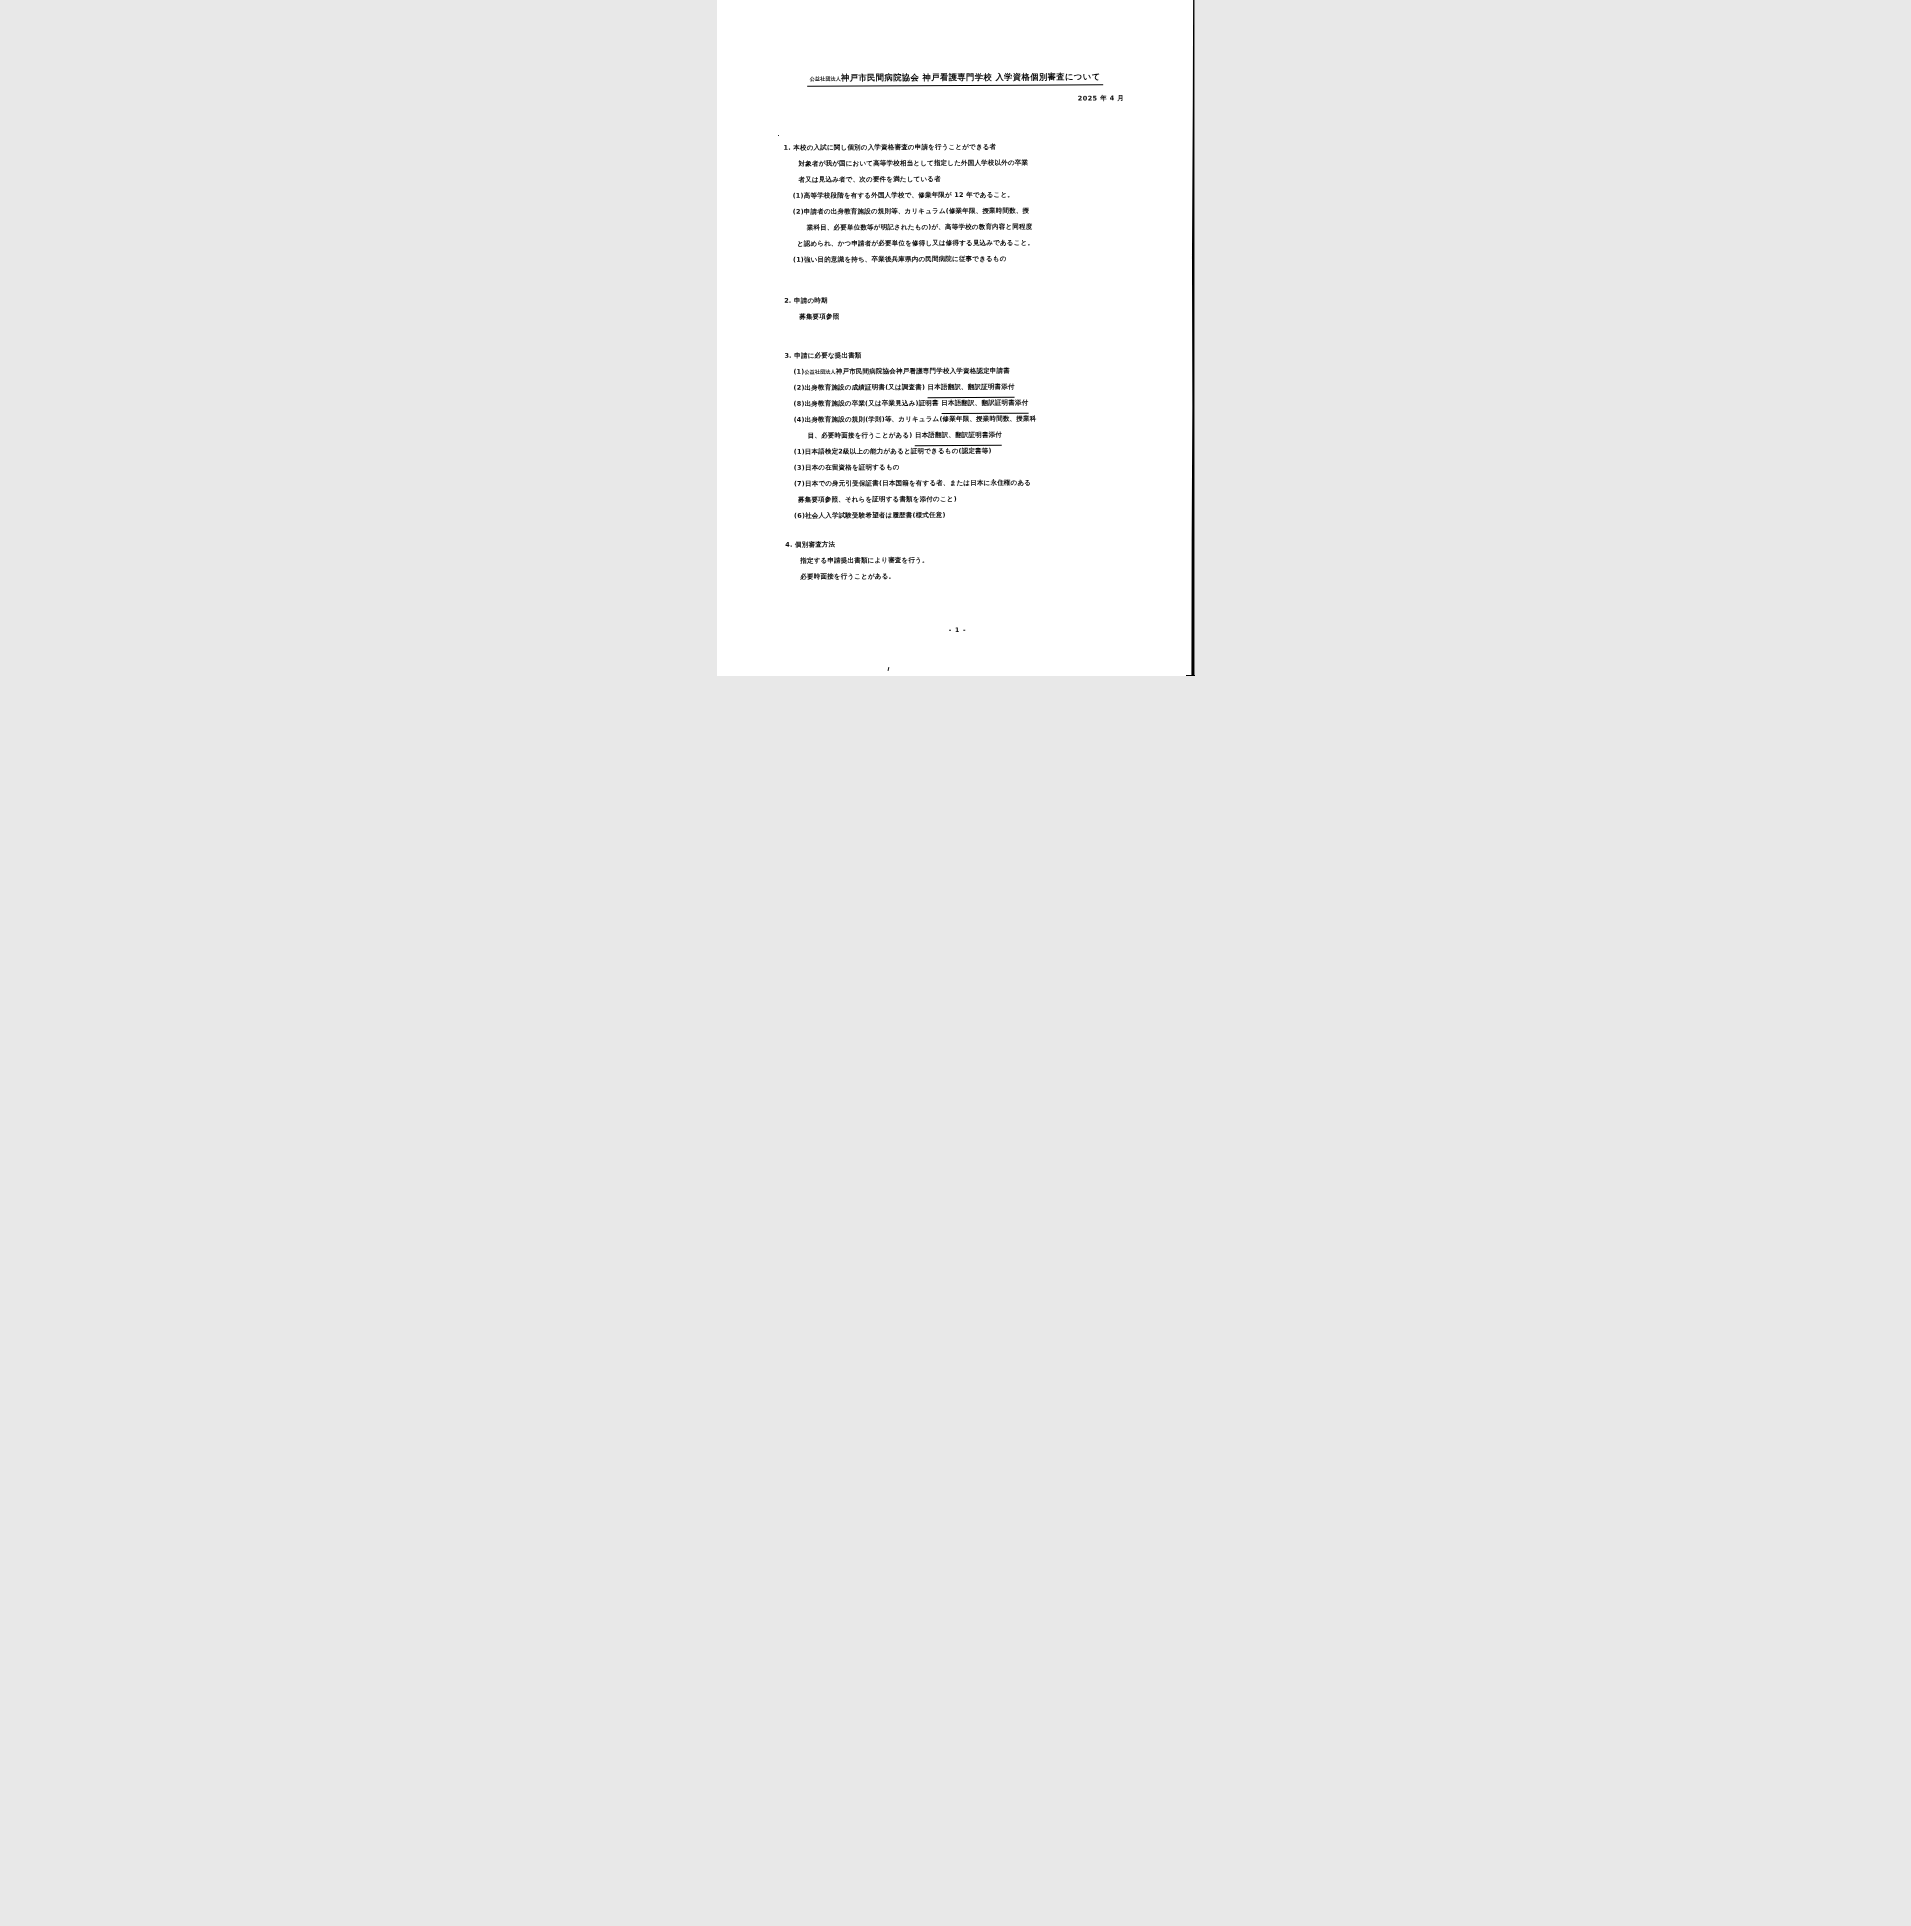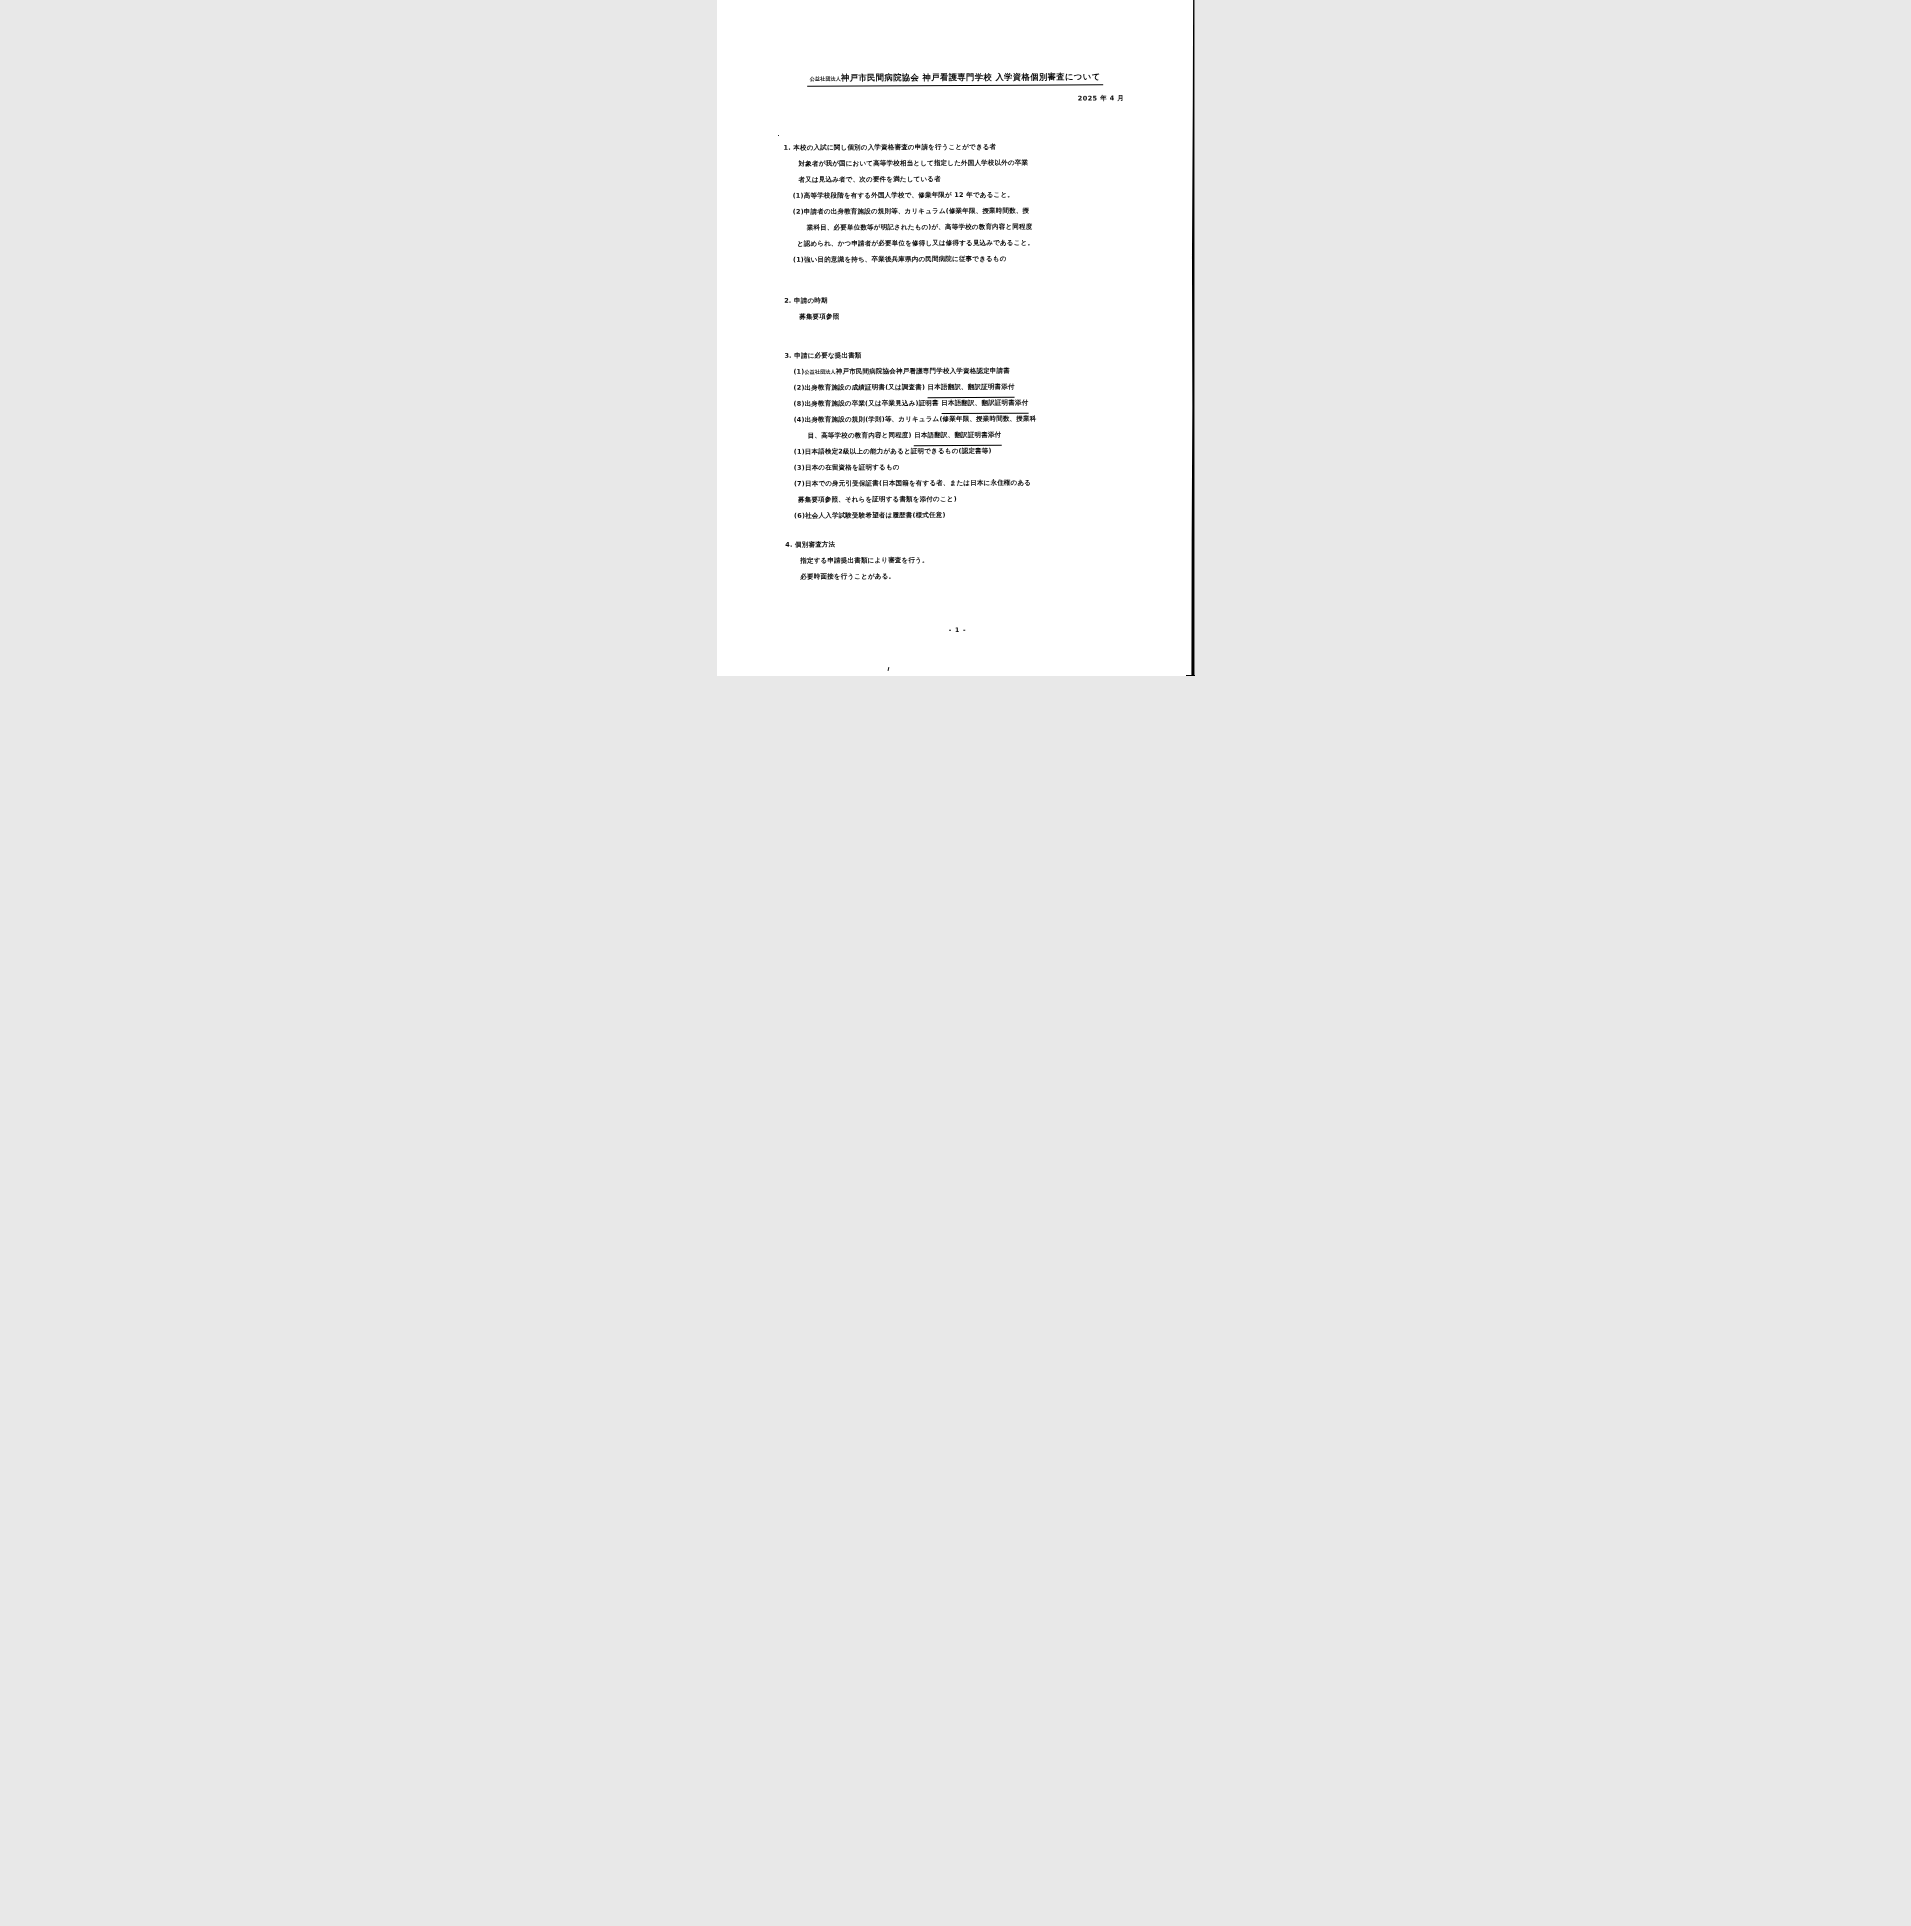--- a/index.html
+++ b/index.html
@@ -104,21 +104,21 @@
         <div class="section s2">
           <div class="line heading ind-heading">2. 申請の時期</div>
           <div class="line ind-body"><span>募集要項参照</span></div>
         </div>
         <div class="section s3">
           <div class="line heading ind-heading">3. 申請に必要な提出書類</div>
           <div class="line ind-item"><span>(1)</span><span class="smallseg">公益社団法人</span><span>神戸市民間病院協会神戸看護専門学校入学資格認定申請書</span></div>
           <div class="line ind-item"><span>(2)出身教育施設の成績証明書(又は調査書) </span><span class="useg">日本語翻訳、翻訳証明書添付</span></div>
           <div class="line ind-item"><span>(8)出身教育施設の卒業(又は卒業見込み)証明書 </span><span class="useg">日本語翻訳、翻訳証明書添付</span></div>
           <div class="line ind-item"><span>(4)出身教育施設の規則(学則)等、カリキュラム(修業年限、授業時間数、授業科</span></div>
-          <div class="line ind-cont"><span>目、高等学校の教育内容と同程度) </span><span class="useg">日本語翻訳、翻訳証明書添付</span></div>
+          <div class="line ind-cont"><span>目、必要時面接を行うことがある) </span><span class="useg">日本語翻訳、翻訳証明書添付</span></div>
           <div class="line ind-item"><span>(1)日本語検定2級以上の能力があると証明できるもの(認定書等)</span></div>
           <div class="line ind-item"><span>(3)日本の在留資格を証明するもの</span></div>
           <div class="line ind-item"><span>(7)日本での身元引受保証書(日本国籍を有する者、または日本に永住権のある</span></div>
           <div class="line ind-cont2"><span>募集要項参照、それらを証明する書類を添付のこと)</span></div>
           <div class="line ind-item"><span>(6)社会人入学試験受験希望者は履歴書(様式任意)</span></div>
         </div>
         <div class="section s4">
           <div class="line heading ind-heading">4. 個別審査方法</div>
           <div class="line ind-body"><span>指定する申請提出書類により審査を行う。</span></div>
           <div class="line ind-body"><span>必要時面接を行うことがある。</span></div>

